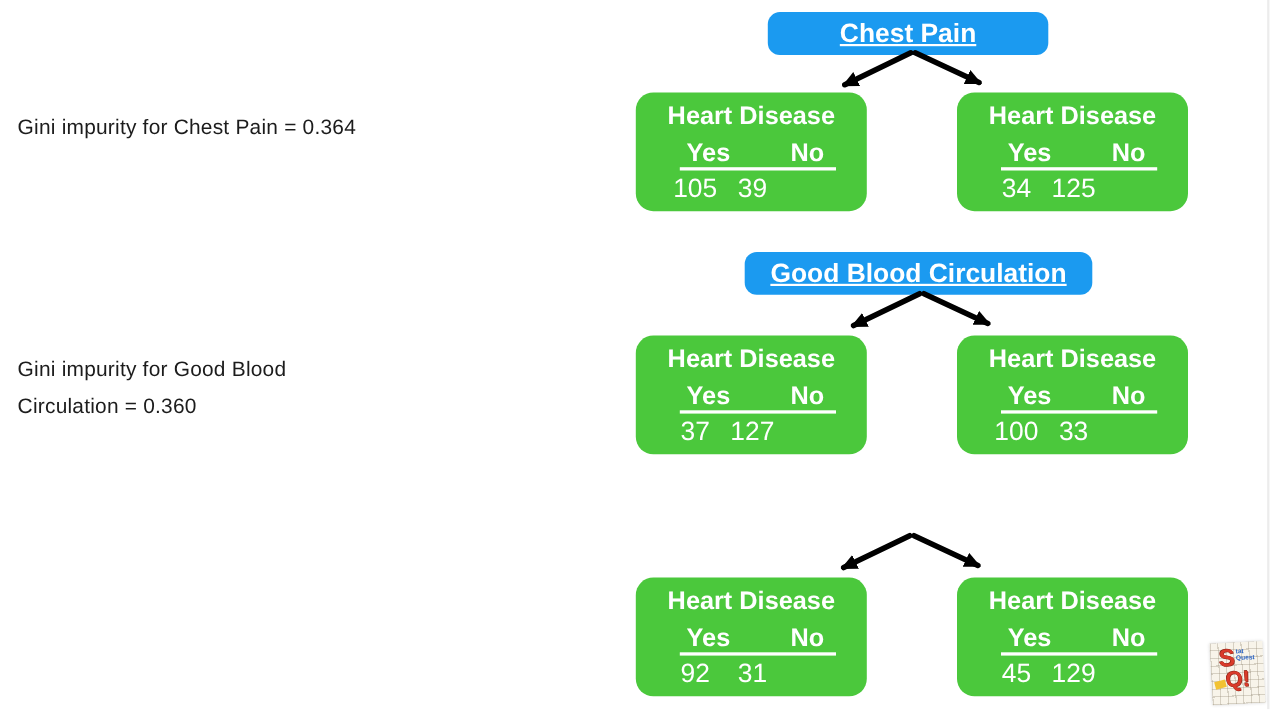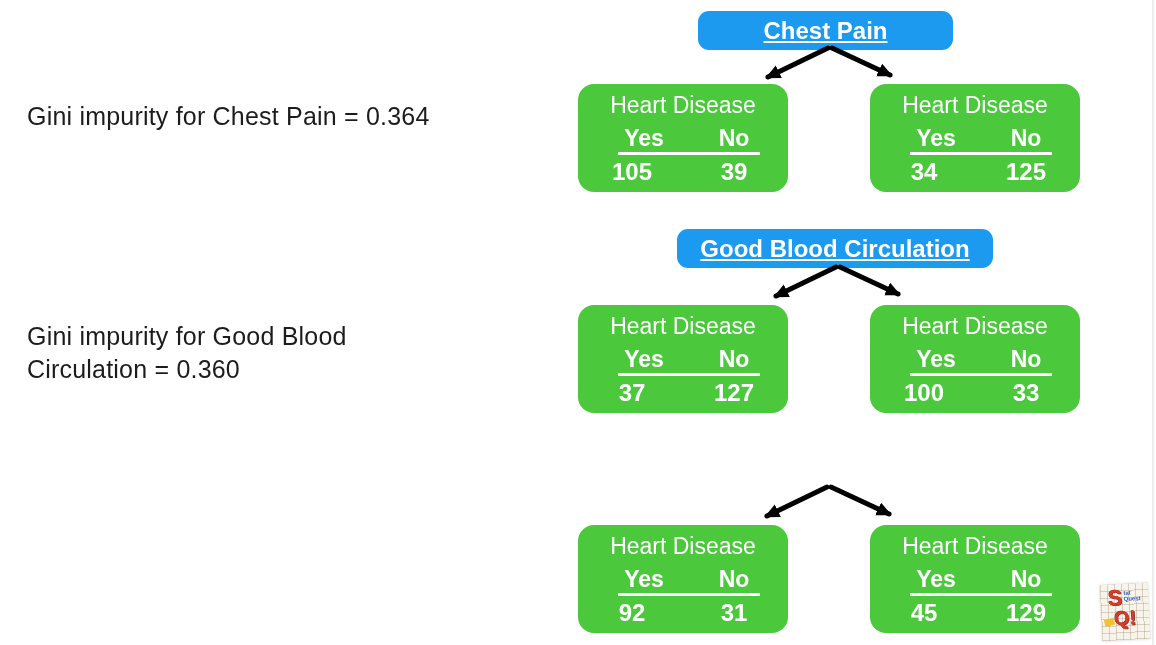--- a/index.html
+++ b/index.html
@@ -2,47 +2,47 @@
 <html style="--bg: #ffffff; --blue: #1b9af0; --green: #4bc83c; --ink: #1c1c1c; --arrow: #000000; --edge: #ececec;"><head>
 <meta charset="utf-8">
 <style>
   html,body { margin:0; padding:0; background:#ffffff; }
   .stage {
     position:relative; width:1156px; height:645px; overflow:hidden;
     background:var(--bg,#ffffff);
     font-family:"Liberation Sans","DejaVu Sans",sans-serif;
   }
   .caption {
-    position:absolute; left:27px; color:var(--ink,#1c1c1c);
-    font-size:25px; line-height:33px; letter-spacing:0.2px; white-space:nowrap;
+    position:absolute; left:16px; color:var(--ink,#1c1c1c);
+    font-size:19px; line-height:33px; letter-spacing:0.2px; white-space:nowrap;
   }
   .root {
     position:absolute; height:39px; border-radius:11px;
     background:var(--blue,#1b9af0); color:#ffffff;
     font-size:24px; font-weight:bold; text-align:center; line-height:39px;
     white-space:nowrap;
     text-decoration:underline;
   }
   .arrows { position:absolute; overflow:visible; }
   .arrows line { stroke:var(--arrow,#000000); stroke-width:5; stroke-linecap:round; }
   .leaf {
     position:absolute; width:210px; height:108px; border-radius:16px;
     background:var(--green,#4bc83c); color:#ffffff; text-align:center;
     box-sizing:border-box; padding-top:8px;
   }
-  .leaf-title { font-size:23px; font-weight:normal; line-height:27px; white-space:nowrap; }
+  .leaf-title { font-size:23px; font-weight:bold; line-height:27px; white-space:nowrap; }
   .leaf-stats { width:154px; margin:6px auto 0; }
   .leaf-cols {
     display:flex; justify-content:space-between; align-items:flex-end;
     font-size:23px; font-weight:bold; line-height:26px;
     border-bottom:3px solid #ffffff; padding-bottom:1px;margin-left:12px;
   }
   .leaf-vals {
-    display:flex; justify-content:space-between;
-    font-size:24px; font-weight:bold; line-height:27px; margin-top:3px;
+    display:flex; 
+    font-size:24px; font-weight:normal; line-height:27px; margin-top:3px;
   }
   .cell { min-width:52px; text-align:center; }
   .frame-edge {
     position:absolute; right:2px; top:0; width:2px; height:645px;
     background:var(--edge,#ececec);
   }
   .logo {
     position:absolute; left:1101px; top:584px; width:48px; height:56px;
     transform:rotate(-3deg);
     background-color:#f8f4ea;

